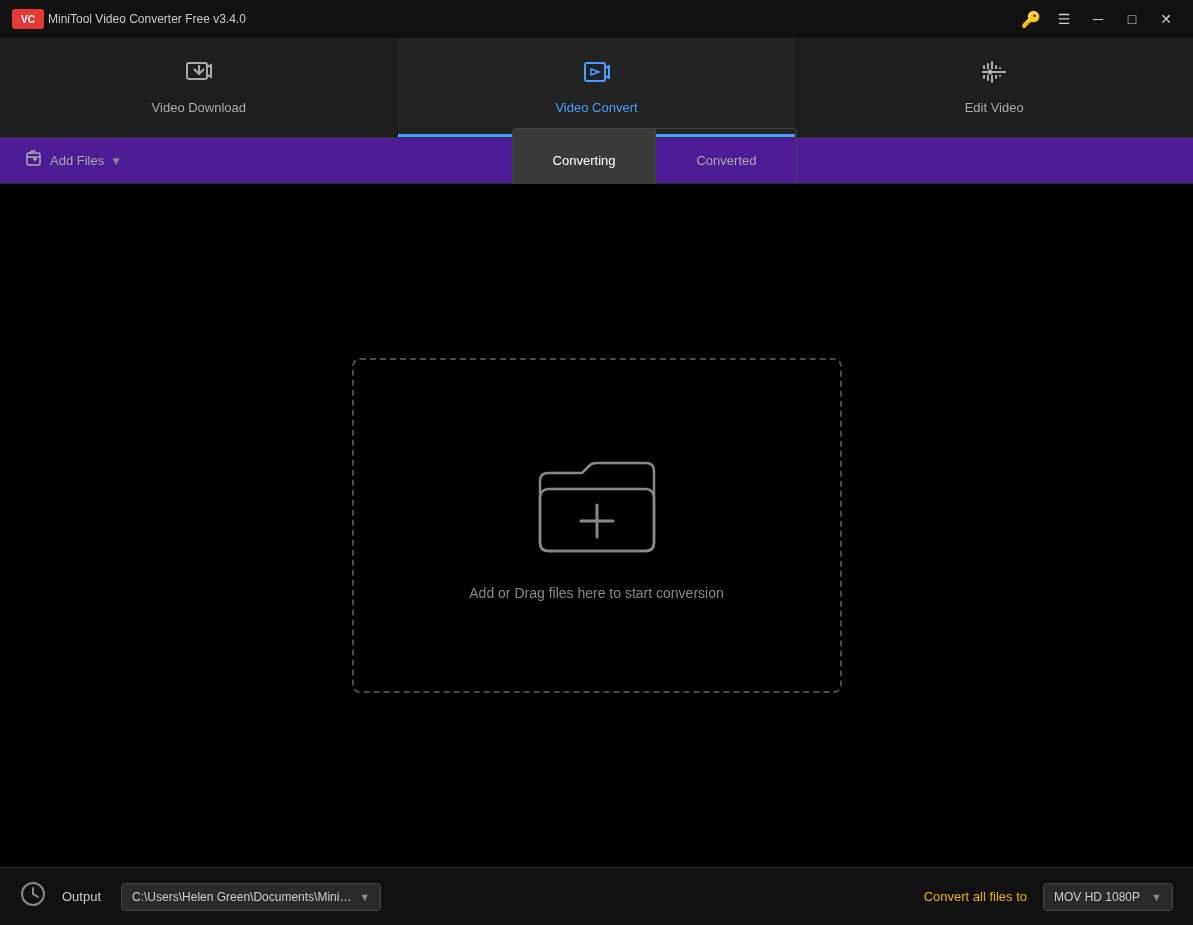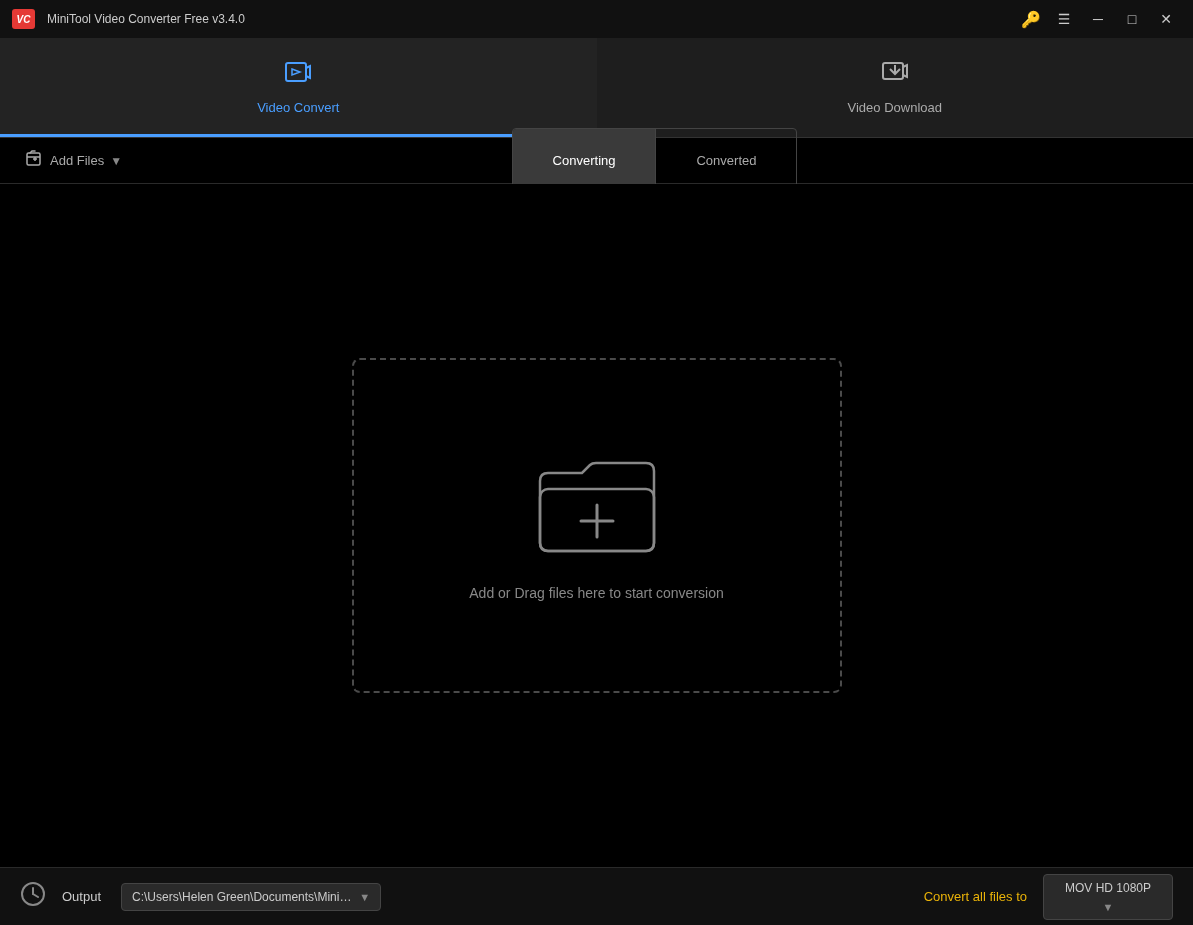--- a/index.html
+++ b/index.html
@@ -17,33 +17,32 @@
     
     .title-bar {
       background: #111111;
       height: 38px;
       display: flex;
       align-items: center;
       padding: 0 12px;
       flex-shrink: 0;
     }
     .title-bar-logo {
-      width: 23px;
+      width: 32px;
       height: 20px;
       background: #e53935;
       border-radius: 3px;
       display: flex;
       align-items: center;
       justify-content: center;
       font-size: 10px;
       font-weight: bold;
       color: white;
-      margin-right: 12px;
-      flex-shrink: 0;
-      font-style: italic;
+      margin-right: 4px;
+      flex-shrink: 0;
     }
     .title-bar-text {
       font-size: 12px;
       color: #cccccc;
       flex: 1;
     }
     .title-bar-controls {
       display: flex;
       gap: 4px;
     }
@@ -94,21 +93,21 @@
     }
     .nav-tab-icon {
       font-size: 22px;
     }
     .nav-tab-label {
       font-size: 13px;
     }
 
     
     .sub-tab-bar {
-      background: #000000;
+      background: #4c1d95;
       height: 46px;
       display: flex;
       align-items: center;
       padding: 0 16px;
       border-bottom: 1px solid #2a2a2a;
       flex-shrink: 0;
       gap: 0;
     }
     .add-files-btn {
       display: flex;
@@ -245,21 +244,20 @@
       border: 1px solid #444;
       border-radius: 4px;
       color: #cccccc;
       font-size: 12px;
       padding: 6px 10px;
       display: flex;
       align-items: center;
       gap: 6px;
       cursor: pointer;
       min-width: 130px;
-      flex-direction: column;
     }
     .format-text { flex: 1; }
     .format-arrow { color: #888; font-size: 11px; }
     .convert-all-btn {
       background: #2563be;
       color: #ffffff;
       border: none;
       border-radius: 4px;
       padding: 10px 30px;
       font-size: 14px;
@@ -280,44 +278,55 @@
   <div class="title-bar-controls">
     <button class="title-bar-btn">☰</button>
     <button class="title-bar-btn">─</button>
     <button class="title-bar-btn">□</button>
     <button class="title-bar-btn close">✕</button>
   </div>
 </div>
 
 <div class="nav-tabs">
 
-  <div class="nav-tab active">
-    <span class="nav-tab-icon">
-      <svg width="28" height="28" viewBox="0 0 28 28" fill="none">
-        <rect x="2" y="5" width="20" height="18" rx="2" stroke="#4a9eff" stroke-width="2" fill="none"></rect>
-        <path d="M22 10 L26 8 L26 20 L22 18" stroke="#4a9eff" stroke-width="2" fill="none"></path>
-        <path d="M8 11 L16 14 L8 17 Z" stroke="#4a9eff" stroke-width="1.5" fill="none"></path>
-      </svg>
-    </span>
-    <span class="nav-tab-label">Video Convert</span>
-  </div>
-
   <div class="nav-tab">
     <span class="nav-tab-icon">
       <svg width="28" height="28" viewBox="0 0 28 28" fill="none">
         <rect x="2" y="5" width="20" height="16" rx="2" stroke="#aaaaaa" stroke-width="2" fill="none"></rect>
         <path d="M22 9 L26 7 L26 19 L22 17" stroke="#aaaaaa" stroke-width="2" fill="none"></path>
         <path d="M9 11 L14 16 L19 11" stroke="#aaaaaa" stroke-width="2" fill="none"></path>
         <line x1="14" y1="7" x2="14" y2="16" stroke="#aaaaaa" stroke-width="2"></line>
       </svg>
     </span>
     <span class="nav-tab-label">Video Download</span>
   </div>
 
-
+  <div class="nav-tab active">
+    <span class="nav-tab-icon">
+      <svg width="28" height="28" viewBox="0 0 28 28" fill="none">
+        <rect x="2" y="5" width="20" height="18" rx="2" stroke="#4a9eff" stroke-width="2" fill="none"></rect>
+        <path d="M22 10 L26 8 L26 20 L22 18" stroke="#4a9eff" stroke-width="2" fill="none"></path>
+        <path d="M8 11 L16 14 L8 17 Z" stroke="#4a9eff" stroke-width="1.5" fill="none"></path>
+      </svg>
+    </span>
+    <span class="nav-tab-label">Video Convert</span>
+  </div>
+
+
+  <div class="nav-tab">
+    <span class="nav-tab-icon">
+      <svg width="28" height="28" viewBox="0 0 28 28" fill="none">
+        <path d="M4 8 L4 20 M8 6 L8 22 M12 4 L12 24 M16 8 L16 20 M20 10 L20 18 M24 12 L24 16" stroke="#aaaaaa" stroke-width="2" stroke-linecap="round"></path>
+        <rect x="2" y="11" width="24" height="6" fill="#1e1e1e" rx="1"></rect>
+        <line x1="2" y1="14" x2="26" y2="14" stroke="#aaaaaa" stroke-width="2"></line>
+        <circle cx="10" cy="14" r="2.5" fill="#aaaaaa"></circle>
+      </svg>
+    </span>
+    <span class="nav-tab-label">Edit Video</span>
+  </div>
 </div>
 
 <div class="sub-tab-bar">
   <button class="add-files-btn">
     <span class="add-files-icon">
       <svg width="18" height="18" viewBox="0 0 18 18" fill="none">
         <rect x="1" y="3" width="13" height="12" rx="1.5" stroke="#aaaaaa" stroke-width="1.5" fill="none"></rect>
         <path d="M1 7 L14 7" stroke="#aaaaaa" stroke-width="1.5"></path>
         <path d="M4 3 L6 1 L9 1" stroke="#aaaaaa" stroke-width="1.5" fill="none" stroke-linecap="round"></path>
         <line x1="9" y1="11" x2="9" y2="7" stroke="#aaaaaa" stroke-width="1.5"></line>

